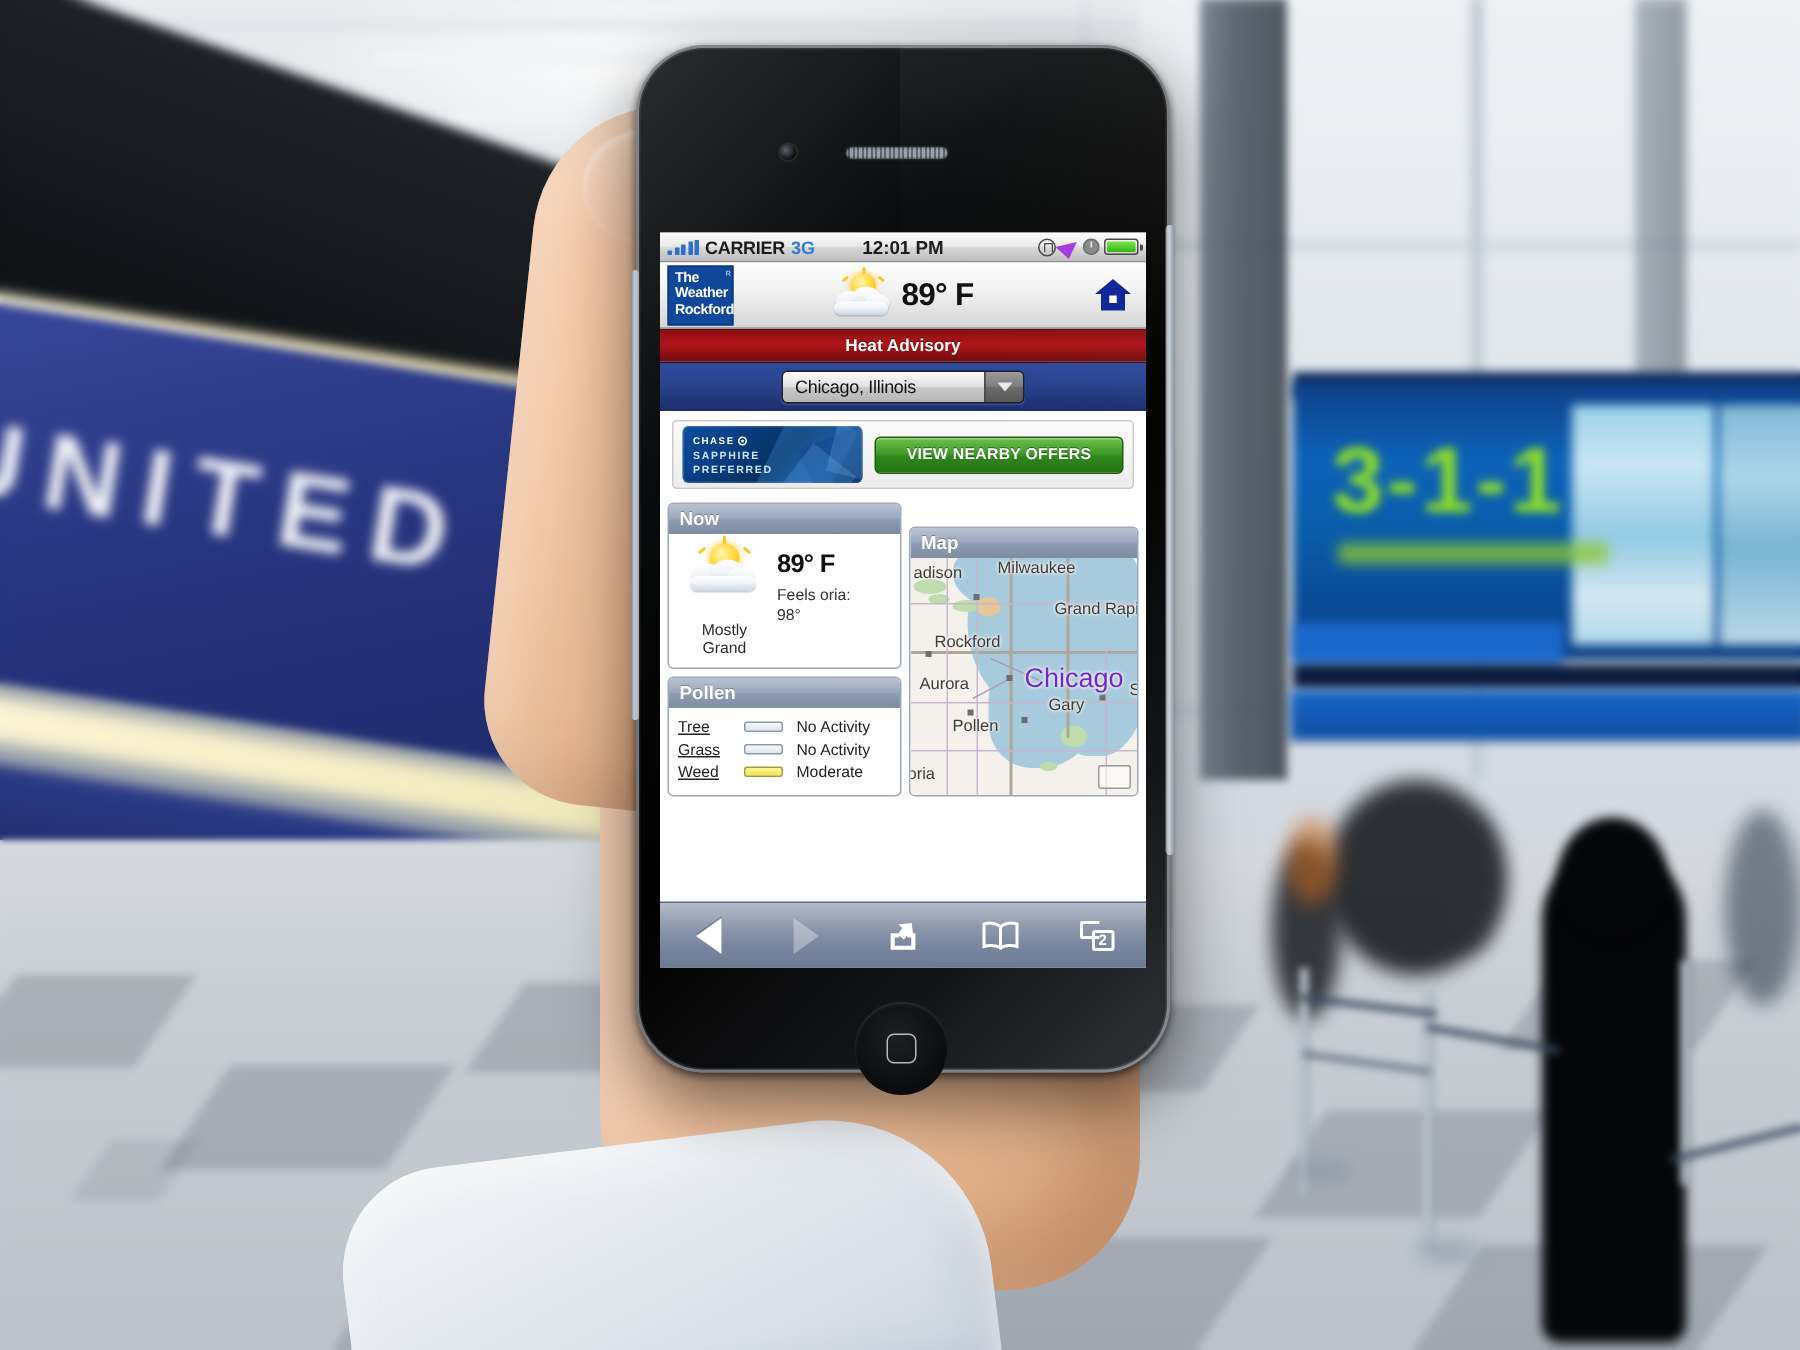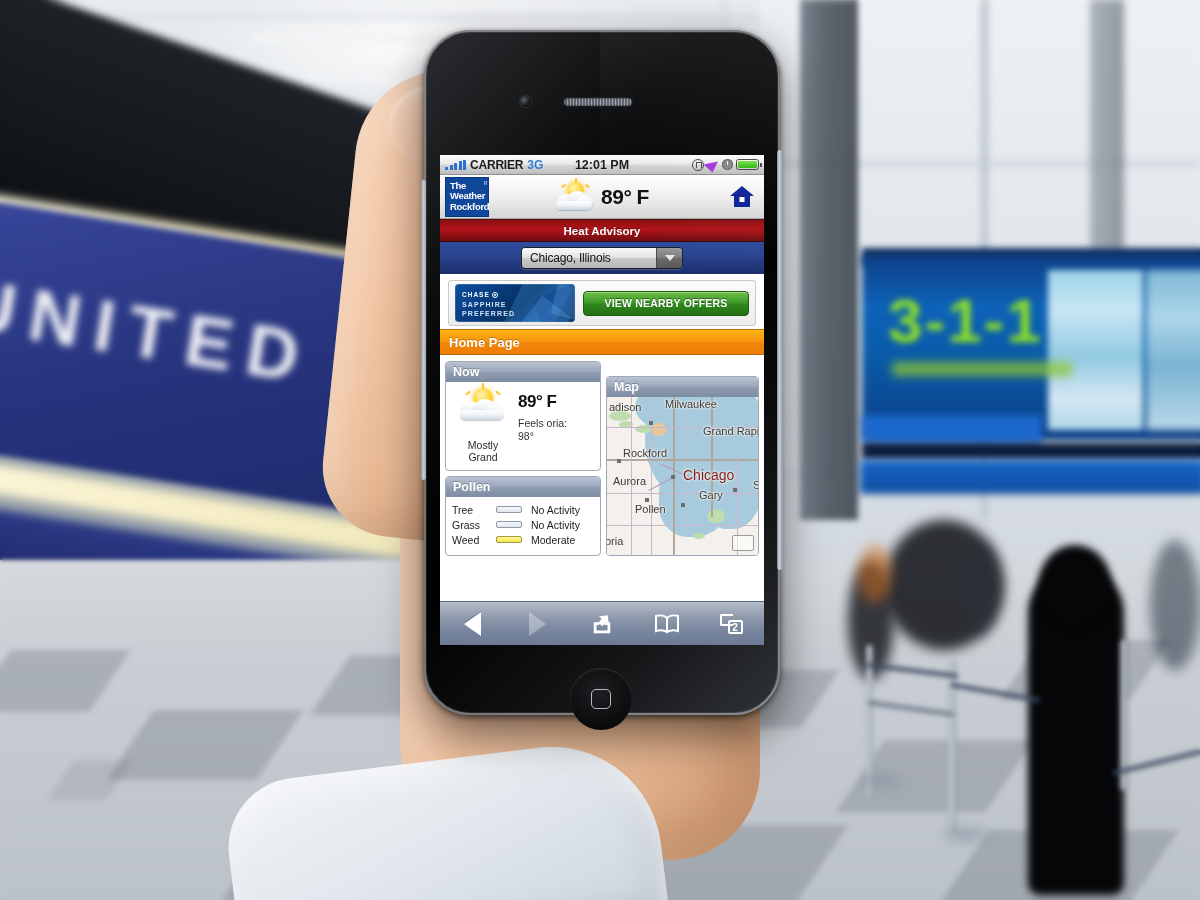--- a/index.html
+++ b/index.html
@@ -336,41 +336,41 @@
   .now-body { display:flex; padding:6px 6px 7px; gap:4px; }
   .now-left { width:62px; text-align:center; }
   .now-cond { font-size:10.5px; color:#2a2a2a; line-height:12px; margin-top:13px;}
   .now-right { padding-top:4px; }
   .now-temp { font-size:17px; font-weight:bold; color:#111; letter-spacing:-.5px;}
   .now-feels { font-size:10.5px; color:#333; margin-top:5px; line-height:12.5px;}
 
   .pollen { margin-top:5px; }
   .pollen-body { padding:5px 6px 8px; }
   .prow { display:flex; align-items:center; font-size:10.5px; color:#222; height:15px;}
-  .pname { width:44px; }
+  .pname { width:44px;text-decoration:underline; }
   .pbar { width:26px; height:7px; border:1px solid #8e99a8; border-radius:2px; margin-right:9px;}
   .pbar.none { background:linear-gradient(180deg,#f5f8fb,#dfe6ee);}
   .pbar.mod  { background:linear-gradient(180deg,#fff79a,#f2e44a); border-color:#a59a3a;}
   .plevel { flex:1; }
 
   
   .map-body { height:158px; position:relative; overflow:hidden; background:#f4f1ec; }
   .lake { position:absolute; background:#a7cbdd; }
   .lake1 { left:38px; top:-14px; width:98px; height:120px; border-radius:50% 46% 44% 56%; }
   .lake2 { left:52px; top:62px; width:74px; height:78px; border-radius:46% 50% 58% 42%; }
   .lake3 { left:90px; top:-18px; width:72px; height:150px; border-radius:40% 60% 55% 45%;}
   .road { position:absolute; background:#c9b6cd; }
   .road-m { position:absolute; background:#b39ab9; }
   .hwy { position:absolute; background:#b0a79c; }
   .green { position:absolute; background:#bedcae; border-radius:50%; }
   .tan { position:absolute; background:#e4c89c; border-radius:50%; }
   .citydot { position:absolute; width:4px;height:4px;background:#6e6e6e; }
   .mlabel { position:absolute; font-size:11px; color:#3b3b3b; white-space:nowrap;
      text-shadow:0 0 2px #f4f1ec,0 0 2px #f4f1ec,0 0 3px #f4f1ec; }
-  .mlabel.big { font-size:14px; color:#7f1d1d; }
+  .mlabel.big { font-size:18px; color:#6d28d9; }
   .mctl { position:absolute; right:4px; bottom:4px; width:22px; height:16px;
      border:1px solid #9a9a9a; background:rgba(255,255,255,.55); border-radius:2px; }
 
   
   .toolbar {
     position:absolute; left:0; bottom:0; width:324px; height:44px;
     display:flex; align-items:center; justify-content:space-around;
     background:linear-gradient(180deg,#b4bcca 0%,#8d98ab 38%,#7b88a0 62%,#6c7a95 100%);
     border-top:1px solid #5c6a84;
   }
@@ -567,23 +567,20 @@
           <div class="chase-txt">
             <div class="l1"><span>CHASE</span><span class="chase-o"></span></div>
             <div>SAPPHIRE</div>
             <div>PREFERRED</div>
           </div>
         </div>
         <div class="offers-btn">VIEW NEARBY OFFERS</div>
       </div>
     </div>
 
-    <div class="homebar">
-      <span>Home Page</span>
-    </div>
 
     <div class="content">
       <div class="colL">
 
         <div class="panel">
           <div class="panel-hd">Now</div>
           <div class="now-body">
             <div class="now-left">
               <span class="suncloud" style="width:48px;height:34px;display:inline-block;">
                 <i class="sun" style="left:14px;top:0px;width:20px;height:20px;"></i>

